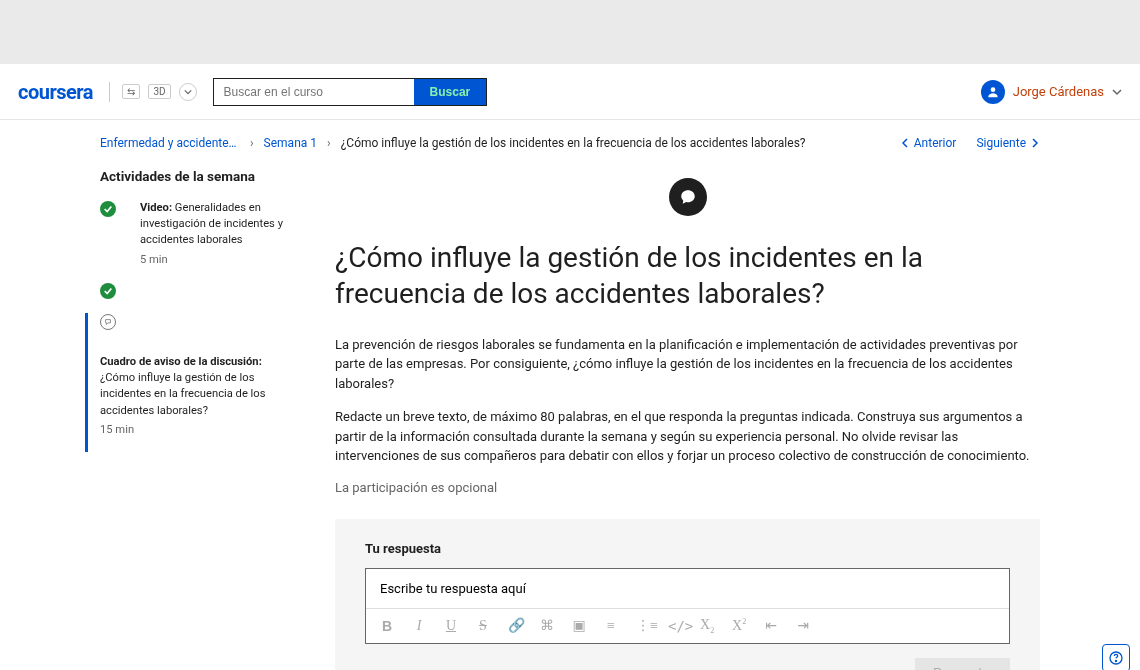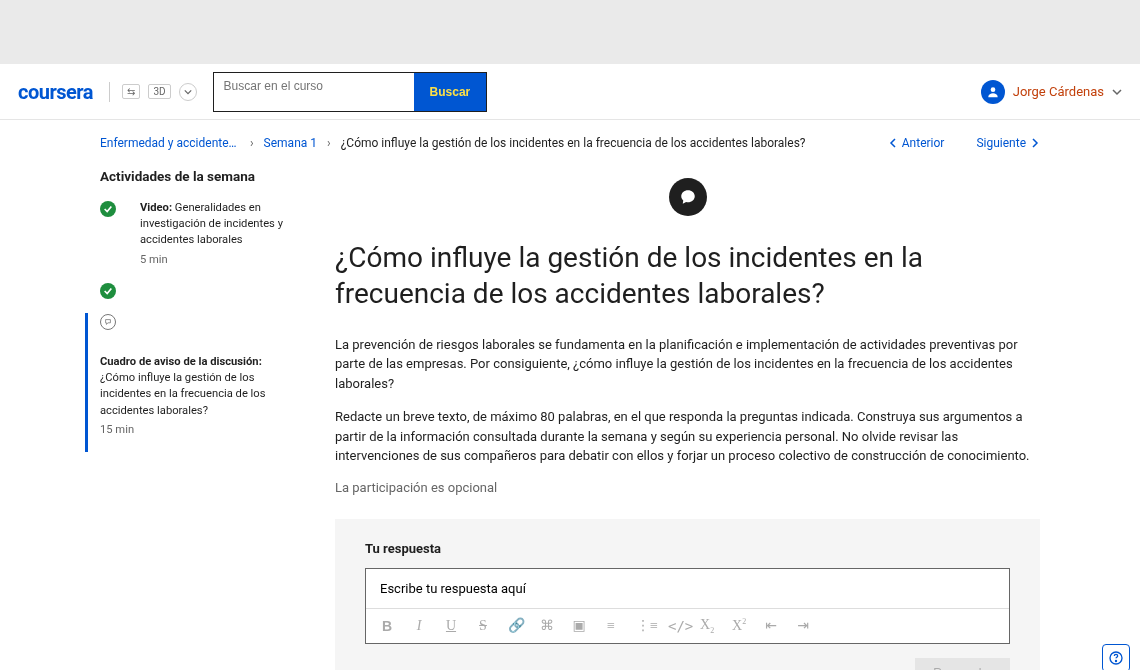--- a/index.html
+++ b/index.html
@@ -6,31 +6,31 @@
 body { font-family: -apple-system, BlinkMacSystemFont, "Segoe UI", Roboto, Arial, sans-serif; background: #eaeaea; color: #1f1f1f; font-size: 13px; }
 .page { width: 1140px; height: 670px; margin: 12px auto; background: #eaeaea; position: relative; overflow: hidden; }
 .header { background: #fff; height: 56px; display: flex; align-items: center; padding: 0 18px; margin-top: 52px; border-bottom: 1px solid #e5e5e5; }
 .logo { color: #0056d2; font-weight: 700; font-size: 20px; letter-spacing: -0.5px; margin-right: 16px; }
 .divider-v { width: 1px; height: 20px; background: #ccc; margin-right: 12px; }
 .header-icons { display: flex; align-items: center; gap: 8px; margin-right: 16px; font-size: 10px; color: #666; }
 .hi-item { border: 1px solid #ccc; padding: 1px 4px; border-radius: 2px; }
 .chev-circle { width: 18px; height: 18px; border: 1px solid #ccc; border-radius: 50%; display: flex; align-items: center; justify-content: center; color: #666; }
 .search-wrap { display: flex; border: 1px solid #1f1f1f; }
 .search-input { width: 200px; height: 26px; border: none; padding: 8px 10px; font-size: 12px; outline: none; }
-.search-btn { background: #0056d2; color: #fde047; border: none; padding: 12px 16px; font-size: 12px; font-weight: 600; cursor: pointer; }
+.search-btn { background: #0056d2; color: #86efac; border: none; padding: 0 16px; font-size: 12px; font-weight: 600; cursor: pointer; }
 .spacer { flex: 1; }
 .user { display: flex; align-items: center; gap: 8px; color: #c2410c; font-size: 13px; }
 .avatar { width: 24px; height: 24px; background: #0056d2; border-radius: 50%; display: flex; align-items: center; justify-content: center; }
 .avatar svg { fill: #fff; }
 .content { background: #fff; padding: 16px 100px 40px 100px; min-height: 562px; }
 .crumbs-row { display: flex; align-items: center; justify-content: space-between; margin-bottom: 18px; }
 .crumbs { display: flex; align-items: center; gap: 10px; font-size: 12px; color: #1f1f1f; }
 .crumbs a { color: #0056d2; text-decoration: none; }
 .crumbs .sep { color: #666; }
-.nav-links { display: flex; gap: 32px; font-size: 12px; color: #0056d2; }
+.nav-links { display: flex; gap: 20px; font-size: 12px; color: #0056d2; }
 .nav-links span { display: flex; align-items: center; gap: 4px; cursor: pointer; }
 .two-col { display: flex; gap: 40px; }
 .sidebar { width: 195px; flex-shrink: 0; }
 .sidebar h3 { font-size: 13.5px; font-weight: 700; margin-bottom: 16px; }
 .act-item { display: flex; gap: 24px; padding: 0 0 14px 0; position: relative; }
 .act-item.active { border-left: 3px solid #0056d2; margin-left: -15px; padding-left: 12px; flex-direction: column; }
 .act-icon { width: 16px; height: 16px; flex-shrink: 0; margin-top: 1px; }
 .check { background: #1e8e3e; border-radius: 50%; display: flex; align-items: center; justify-content: center; }
 .check svg { width: 10px; height: 10px; }
 .ring { border: 1.5px solid #777; border-radius: 50%; display: flex; align-items: center; justify-content: center; }

